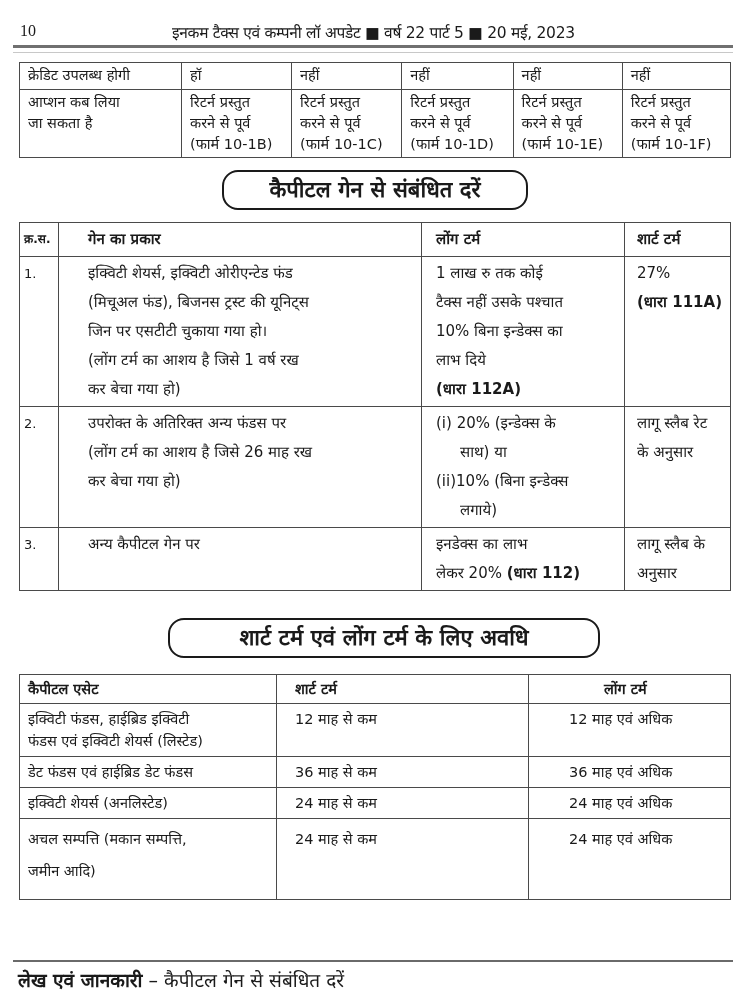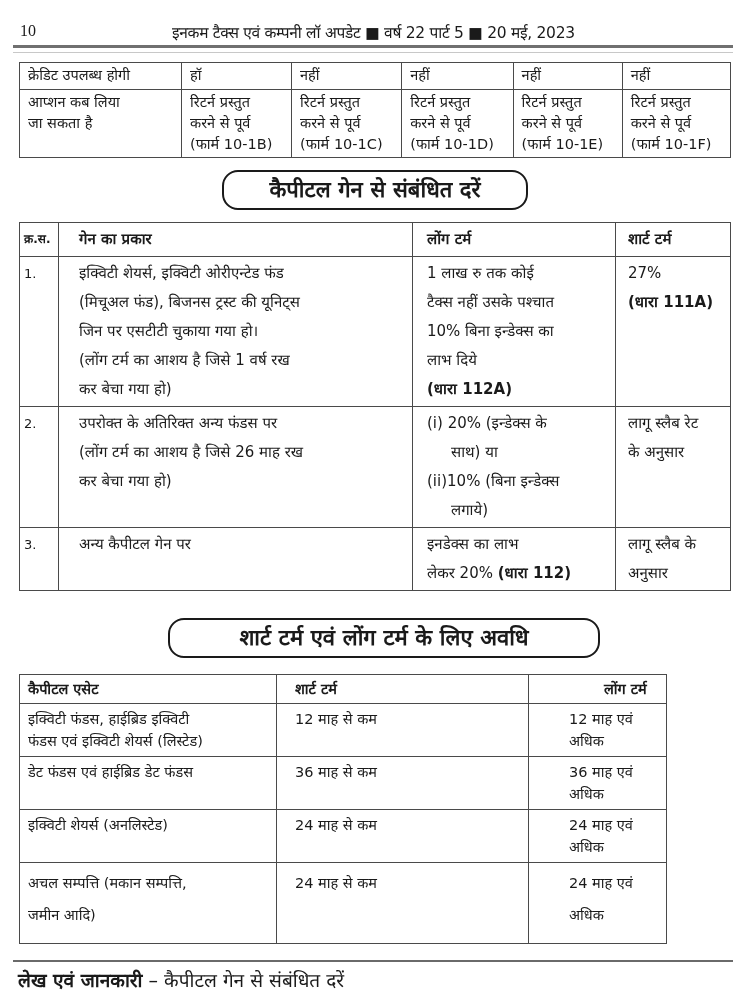--- a/index.html
+++ b/index.html
@@ -27,28 +27,28 @@
                text-align: center; font-weight: bold; font-size: 22px; line-height: 36px; }
   .title1 { left: 222px; top: 170px; width: 302px; height: 36px; }
   .title2 { left: 168px; top: 618px; width: 428px; height: 36px; }
 
   
   #t2 { left: 19px; top: 222px; width: 712px; font-size: 15px; line-height: 29px; }
   #t2 td { padding: 2px 8px; margin-left: 28px; }
   #t2 .h td { font-weight: bold; height: 26px; }
   #t2 td.sn { width: 30px; padding: 2px 4px; font-size: 13px; }
   #t2 .h td.sn { font-size: 12px; }
-  #t2 td.ty { width: 325px; padding-left: 20px; }
+  #t2 td.ty { width: 325px; padding-left: 29px; }
   #t2 td.lt { width: 180px; padding-left: 14px; }
   #t2 td.st { padding-left: 12px; }
   .indent { padding-left: 24px; display: block; }
   .bold { font-weight: bold; }
 
   
-  #t3 { left: 19px; top: 674px; width: 648px; font-size: 14.5px; line-height: 22px; }
+  #t3 { left: 19px; top: 674px; width: 712px; font-size: 14.5px; line-height: 22px; }
   #t3 td { padding: 4px 8px; }
   #t3 .h td { font-weight: bold; height: 20px; padding: 3px 8px; }
   #t3 td.a { width: 240px; }
   #t3 td.s { width: 225px; padding-left: 18px; }
   #t3 td.l { padding-left: 40px; }
   #t3 .h td.l { padding-left: 75px; }
   #t3 tr.tall td { height: 72px; line-height: 32px; }
 
   
   .foot-rule { left: 13px; top: 960px; width: 720px; height: 2px; background: #6a6a6a; }

